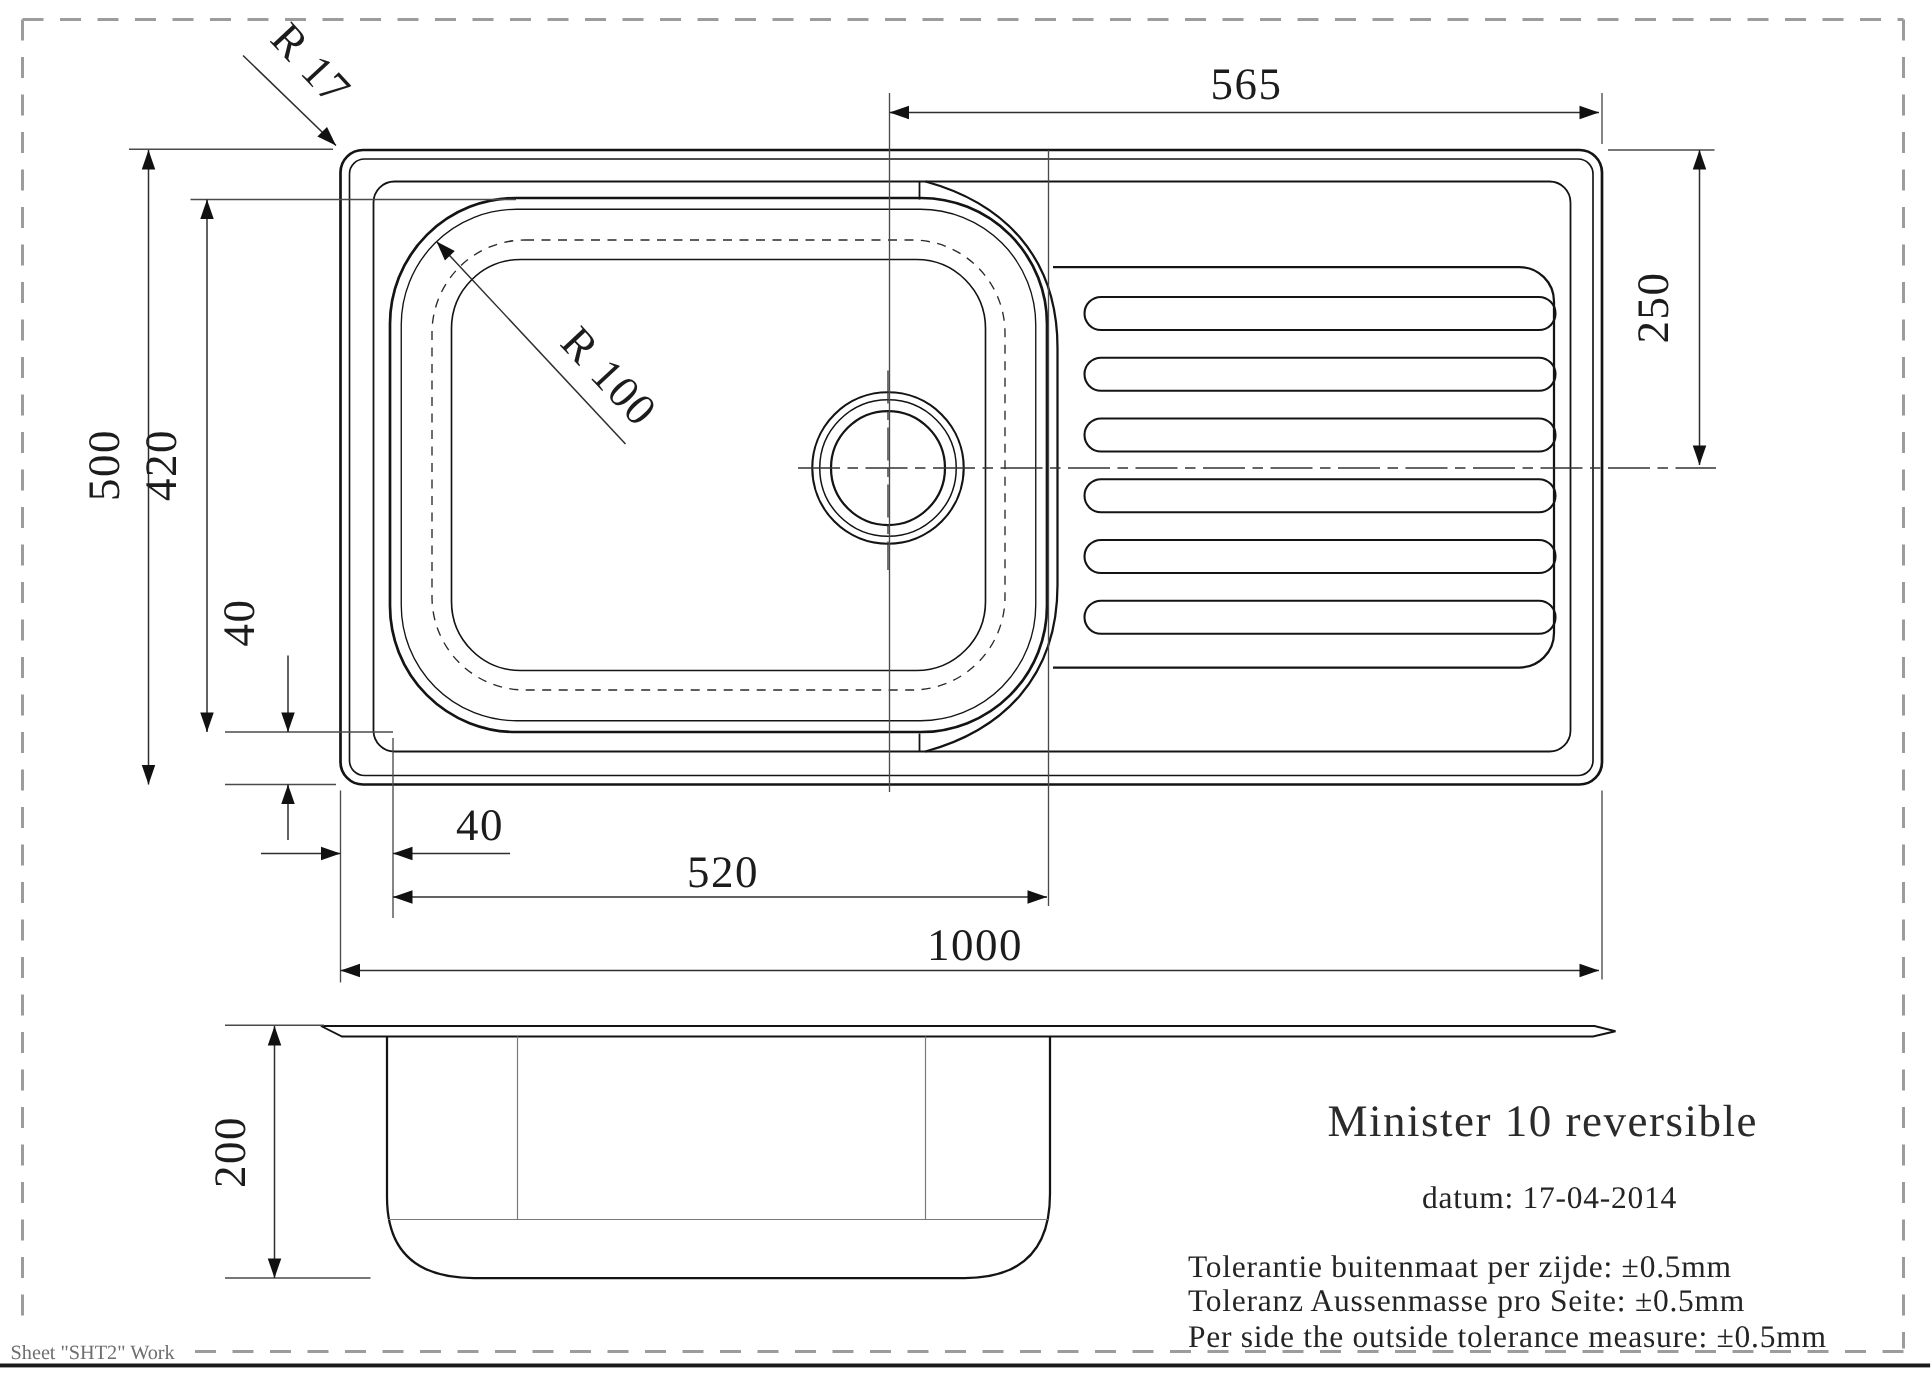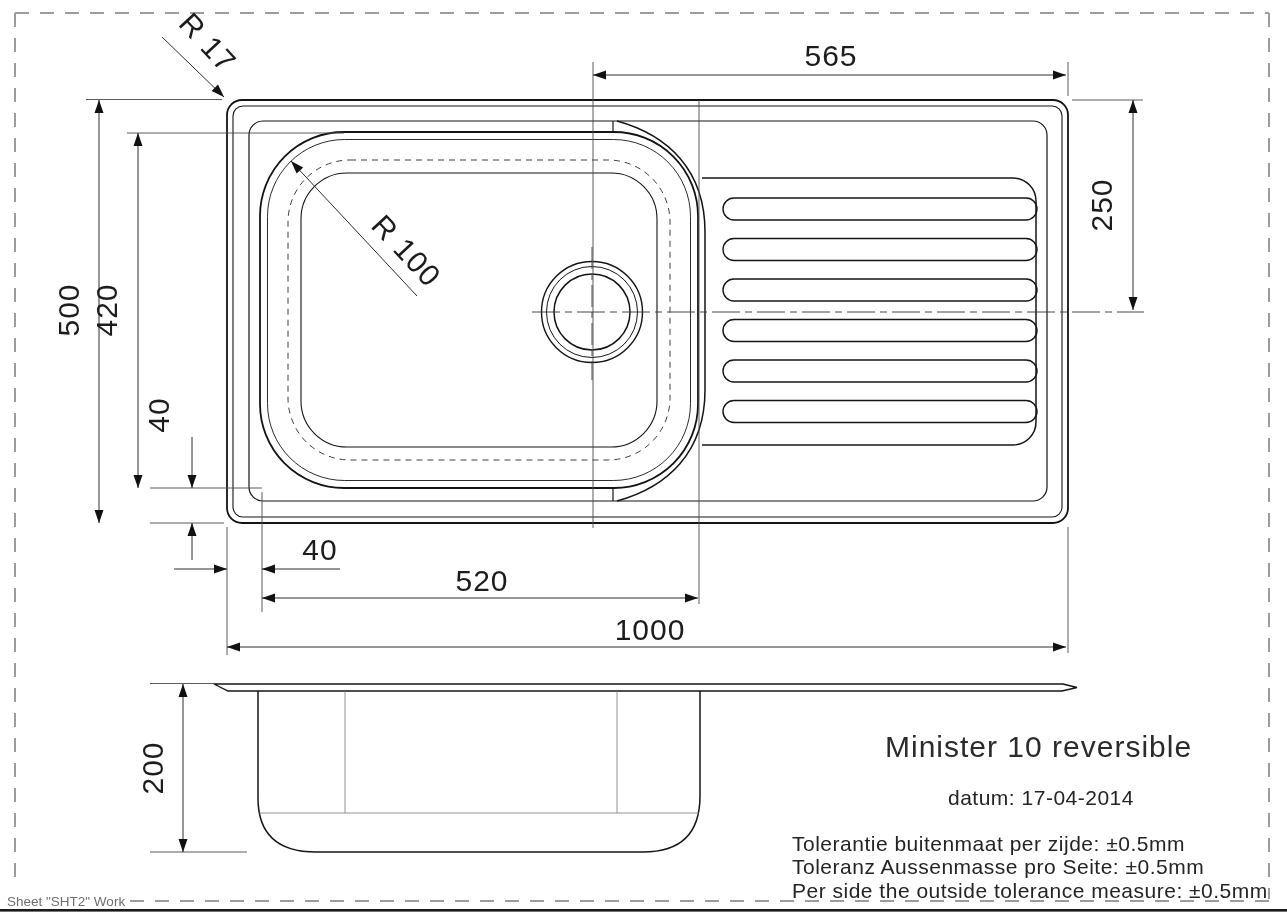--- a/index.html
+++ b/index.html
@@ -1,17 +1,17 @@
 <!DOCTYPE html>
 <html><head>
 <meta charset="utf-8">
 <style>
   html,body{margin:0;padding:0;background:#ffffff;}
   .page{position:relative;width:1287px;height:916px;background:#ffffff;overflow:hidden;
-        font-family:Liberation Sans, sans-serif;}
+        font-family:Liberation Serif, serif;}
   svg{position:absolute;left:0;top:0;}
   text{fill:#1c1c1c;}
   .dimtxt{font-size:30px;letter-spacing:1px;}
   .titletxt{font-size:30px;letter-spacing:1px;fill:#2b2b2b;}
   .datumtxt{font-size:21px;letter-spacing:0.5px;fill:#242424;}
   .toltxt{font-size:21px;letter-spacing:0.5px;fill:#242424;}
   .sheettxt{font-size:13.5px;fill:#6e6e6e;}
 </style>
 </head>
 <body>

